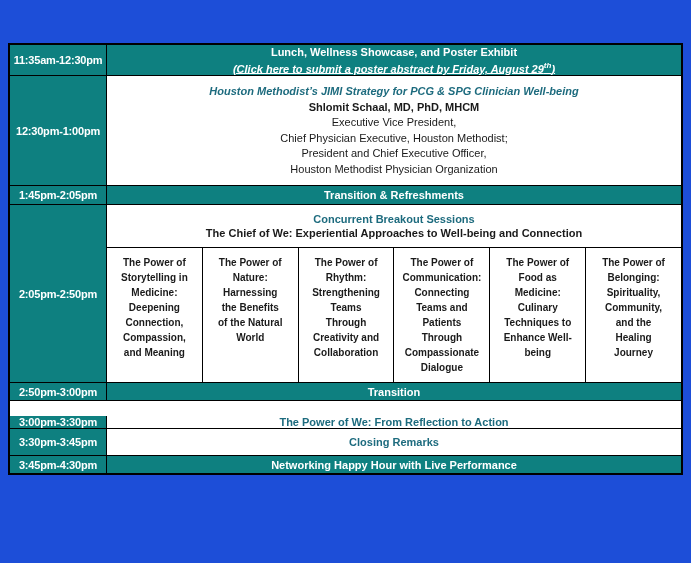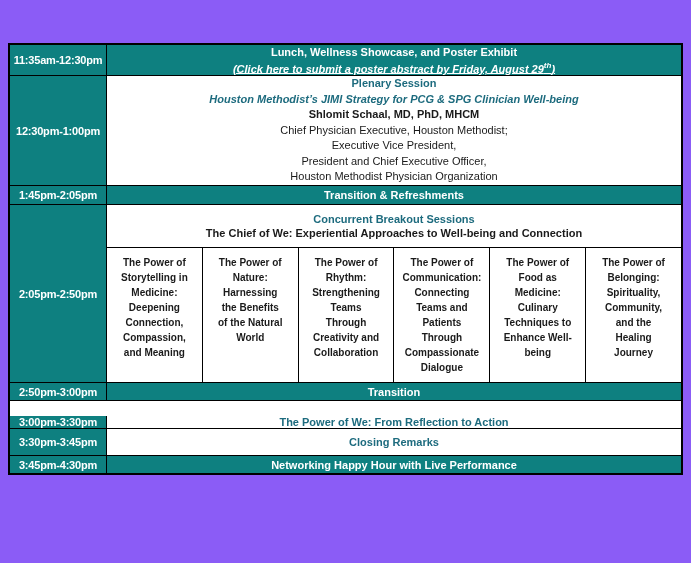--- a/index.html
+++ b/index.html
@@ -1,21 +1,21 @@
 <!DOCTYPE html>
 <html><head>
 <meta charset="utf-8">
 <style>
   html, body { margin:0; padding:0; }
   body {
     width:691px; height:563px; background:#ffffff;
     font-family:"Liberation Sans", sans-serif;
     -webkit-font-smoothing:antialiased;
   }
-  .page { position:relative; width:691px; height:563px; background:#8b5cf6; overflow:hidden; }
+  .page { position:relative; width:691px; height:563px; background:#1d4ed8; overflow:hidden; }
 
   .schedule-table {
     position:absolute; left:8px; top:43px; width:671px;
     border:2px solid #000; background:#fff;
   }
 
   .row { display:flex; border-bottom:1px solid #000; }
   .row:last-child { border-bottom:none; }
 
   .time-cell {
@@ -87,25 +87,24 @@
       <div class="time-cell">11:35am-12:30pm</div>
       <div class="content-cell banner-cell">
         <div class="banner-title">Lunch, Wellness Showcase, and Poster Exhibit</div>
         <div class="banner-link"><span>(Click here to submit a poster abstract by Friday, August 29</span><sup>th</sup><span>)</span></div>
       </div>
     </div>
 
     <div class="row r2">
       <div class="time-cell">12:30pm-1:00pm</div>
       <div class="content-cell plenary-cell">
-        <div class="plenary-label teal-text">Plenary Session</div>
         <div class="plenary-title teal-text">Houston Methodist’s JIMI Strategy for PCG &amp; SPG Clinician Well-being</div>
         <div class="plenary-speaker black-text">Shlomit Schaal, MD, PhD, MHCM</div>
+        <div class="plenary-role black-text">Executive Vice President,</div>
         <div class="plenary-role black-text">Chief Physician Executive, Houston Methodist;</div>
-        <div class="plenary-role black-text">Executive Vice President,</div>
         <div class="plenary-role black-text">President and Chief Executive Officer,</div>
         <div class="plenary-role black-text">Houston Methodist Physician Organization</div>
       </div>
     </div>
 
 
     <div class="row r4">
       <div class="time-cell">1:45pm-2:05pm</div>
       <div class="content-cell banner-cell">
         <div class="banner-single">Transition &amp; Refreshments</div>

